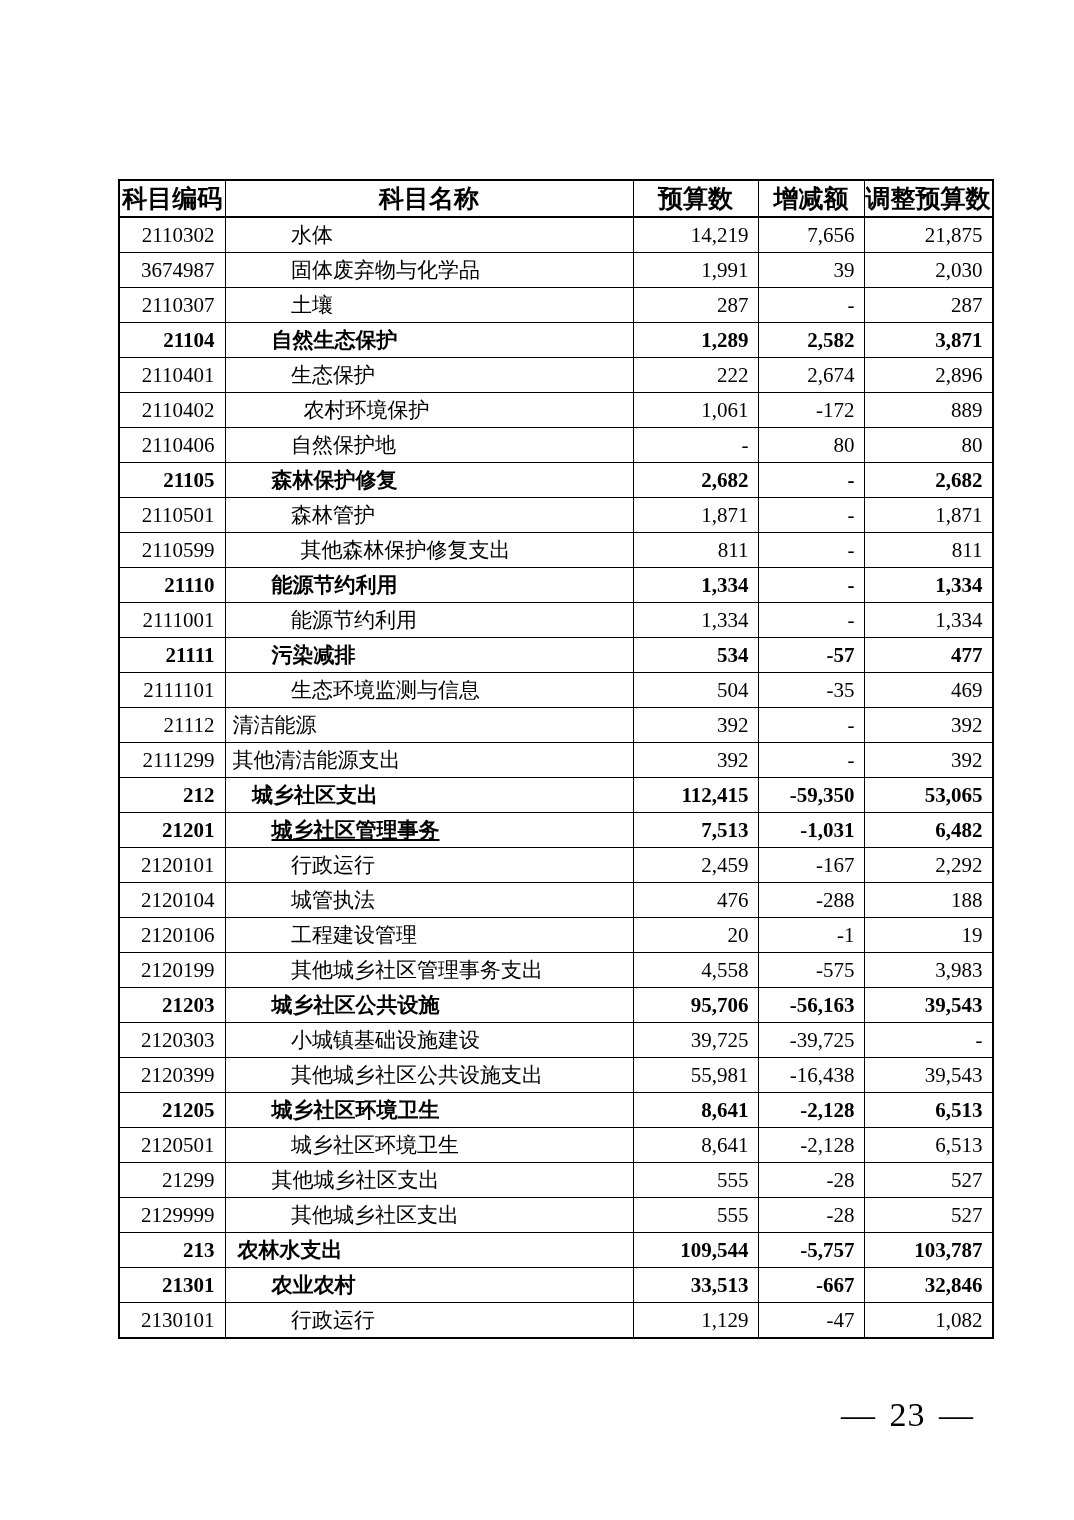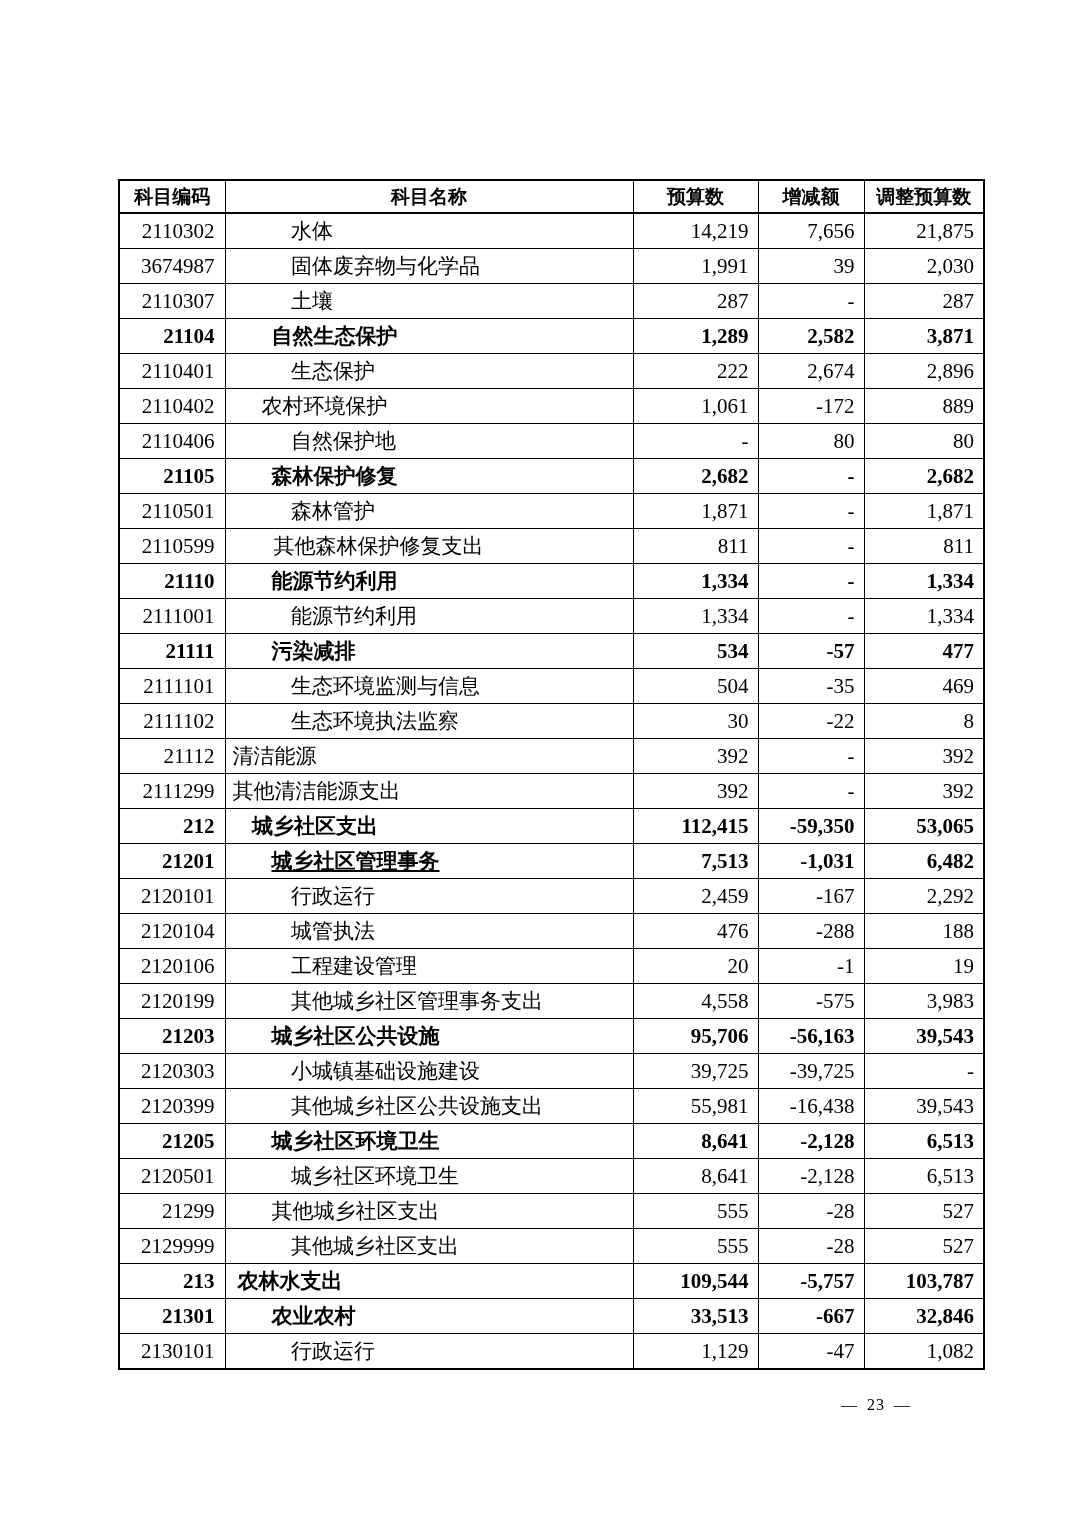--- a/index.html
+++ b/index.html
@@ -19,40 +19,40 @@
     border:2px solid #000;
   }
   table.budget th, table.budget td {
     border:1.5px solid #000;
     overflow:hidden;
     white-space:nowrap;
     vertical-align:middle;
   }
   table.budget th {
     height:29px;
-    font-size:19px;
+    font-size:25px;
     font-weight:bold;
     text-align:center;
     border-bottom:2px solid #000;
   }
   table.budget td {
     height:32px;
     font-size:21px;
     font-weight:normal;
   }
   td.code-cell { text-align:right; padding-right:10px; }
   td.name-cell { text-align:left; }
   td.num-cell  { text-align:right; padding-right:9px; }
   tr.bold-row td { font-weight:bold; }
   td.bold { font-weight:bold; }
   td.small-code { font-size:18px; }
   .page-number {
     position:absolute;
     left:841px; top:1396px;
-    font-size:16px;
+    font-size:34px;
     word-spacing:4px;
     letter-spacing:1px;
   }
 </style>
 </head>
 <body>
 
 <table class="budget">
   <colgroup>
     <col style="width:106px">
@@ -101,21 +101,21 @@
       </tr>
       <tr>
         <td class="code-cell">2110401</td>
         <td class="name-cell" style="padding-left: 65.5px;">生态保护</td>
         <td class="num-cell">222</td>
         <td class="num-cell">2,674</td>
         <td class="num-cell">2,896</td>
       </tr>
       <tr>
         <td class="code-cell">2110402</td>
-        <td class="name-cell" style="padding-left: 36px; margin-top: 20px;">农村环境保护</td>
+        <td class="name-cell" style="padding-left: 78px; margin-top: 20px;">农村环境保护</td>
         <td class="num-cell">1,061</td>
         <td class="num-cell">-172</td>
         <td class="num-cell">889</td>
       </tr>
       <tr>
         <td class="code-cell small-code">2110406</td>
         <td class="name-cell" style="padding-left: 65.5px;">自然保护地</td>
         <td class="num-cell">-</td>
         <td class="num-cell">80</td>
         <td class="num-cell">80</td>
@@ -129,21 +129,21 @@
       </tr>
       <tr>
         <td class="code-cell">2110501</td>
         <td class="name-cell" style="padding-left: 65.5px;">森林管护</td>
         <td class="num-cell">1,871</td>
         <td class="num-cell">-</td>
         <td class="num-cell">1,871</td>
       </tr>
       <tr>
         <td class="code-cell">2110599</td>
-        <td class="name-cell" style="padding-left: 48px;">其他森林保护修复支出</td>
+        <td class="name-cell" style="padding-left: 75px;">其他森林保护修复支出</td>
         <td class="num-cell">811</td>
         <td class="num-cell">-</td>
         <td class="num-cell">811</td>
       </tr>
       <tr class="bold-row">
         <td class="code-cell">21110</td>
         <td class="name-cell" style="padding-left: 46px;">能源节约利用</td>
         <td class="num-cell">1,334</td>
         <td class="num-cell">-</td>
         <td class="num-cell">1,334</td>
@@ -161,27 +161,20 @@
         <td class="num-cell">534</td>
         <td class="num-cell">-57</td>
         <td class="num-cell">477</td>
       </tr>
       <tr>
         <td class="code-cell">2111101</td>
         <td class="name-cell" style="padding-left: 65.5px; margin-left: 43px;">生态环境监测与信息</td>
         <td class="num-cell">504</td>
         <td class="num-cell">-35</td>
         <td class="num-cell">469</td>
-      </tr>
-      <tr>
-        <td class="code-cell">2111102</td>
-        <td class="name-cell" style="padding-left: 65.5px;">生态环境执法监察</td>
-        <td class="num-cell">30</td>
-        <td class="num-cell">-22</td>
-        <td class="num-cell">8</td>
       </tr>
       <tr>
         <td class="code-cell">21112</td>
         <td class="name-cell bold" style="padding-left: 7px;">清洁能源</td>
         <td class="num-cell">392</td>
         <td class="num-cell">-</td>
         <td class="num-cell">392</td>
       </tr>
       <tr>
         <td class="code-cell">2111299</td>

